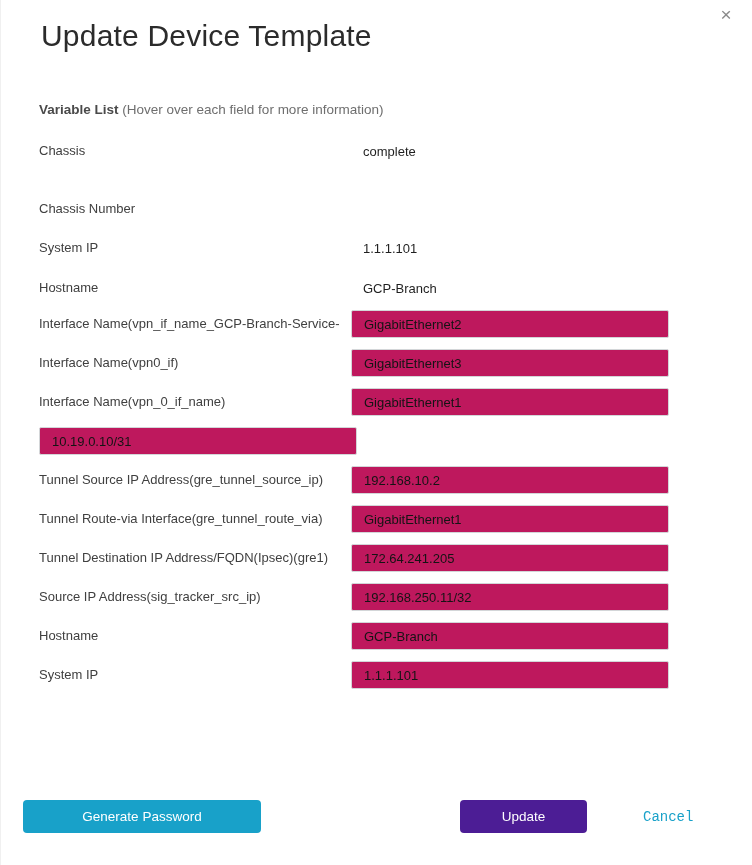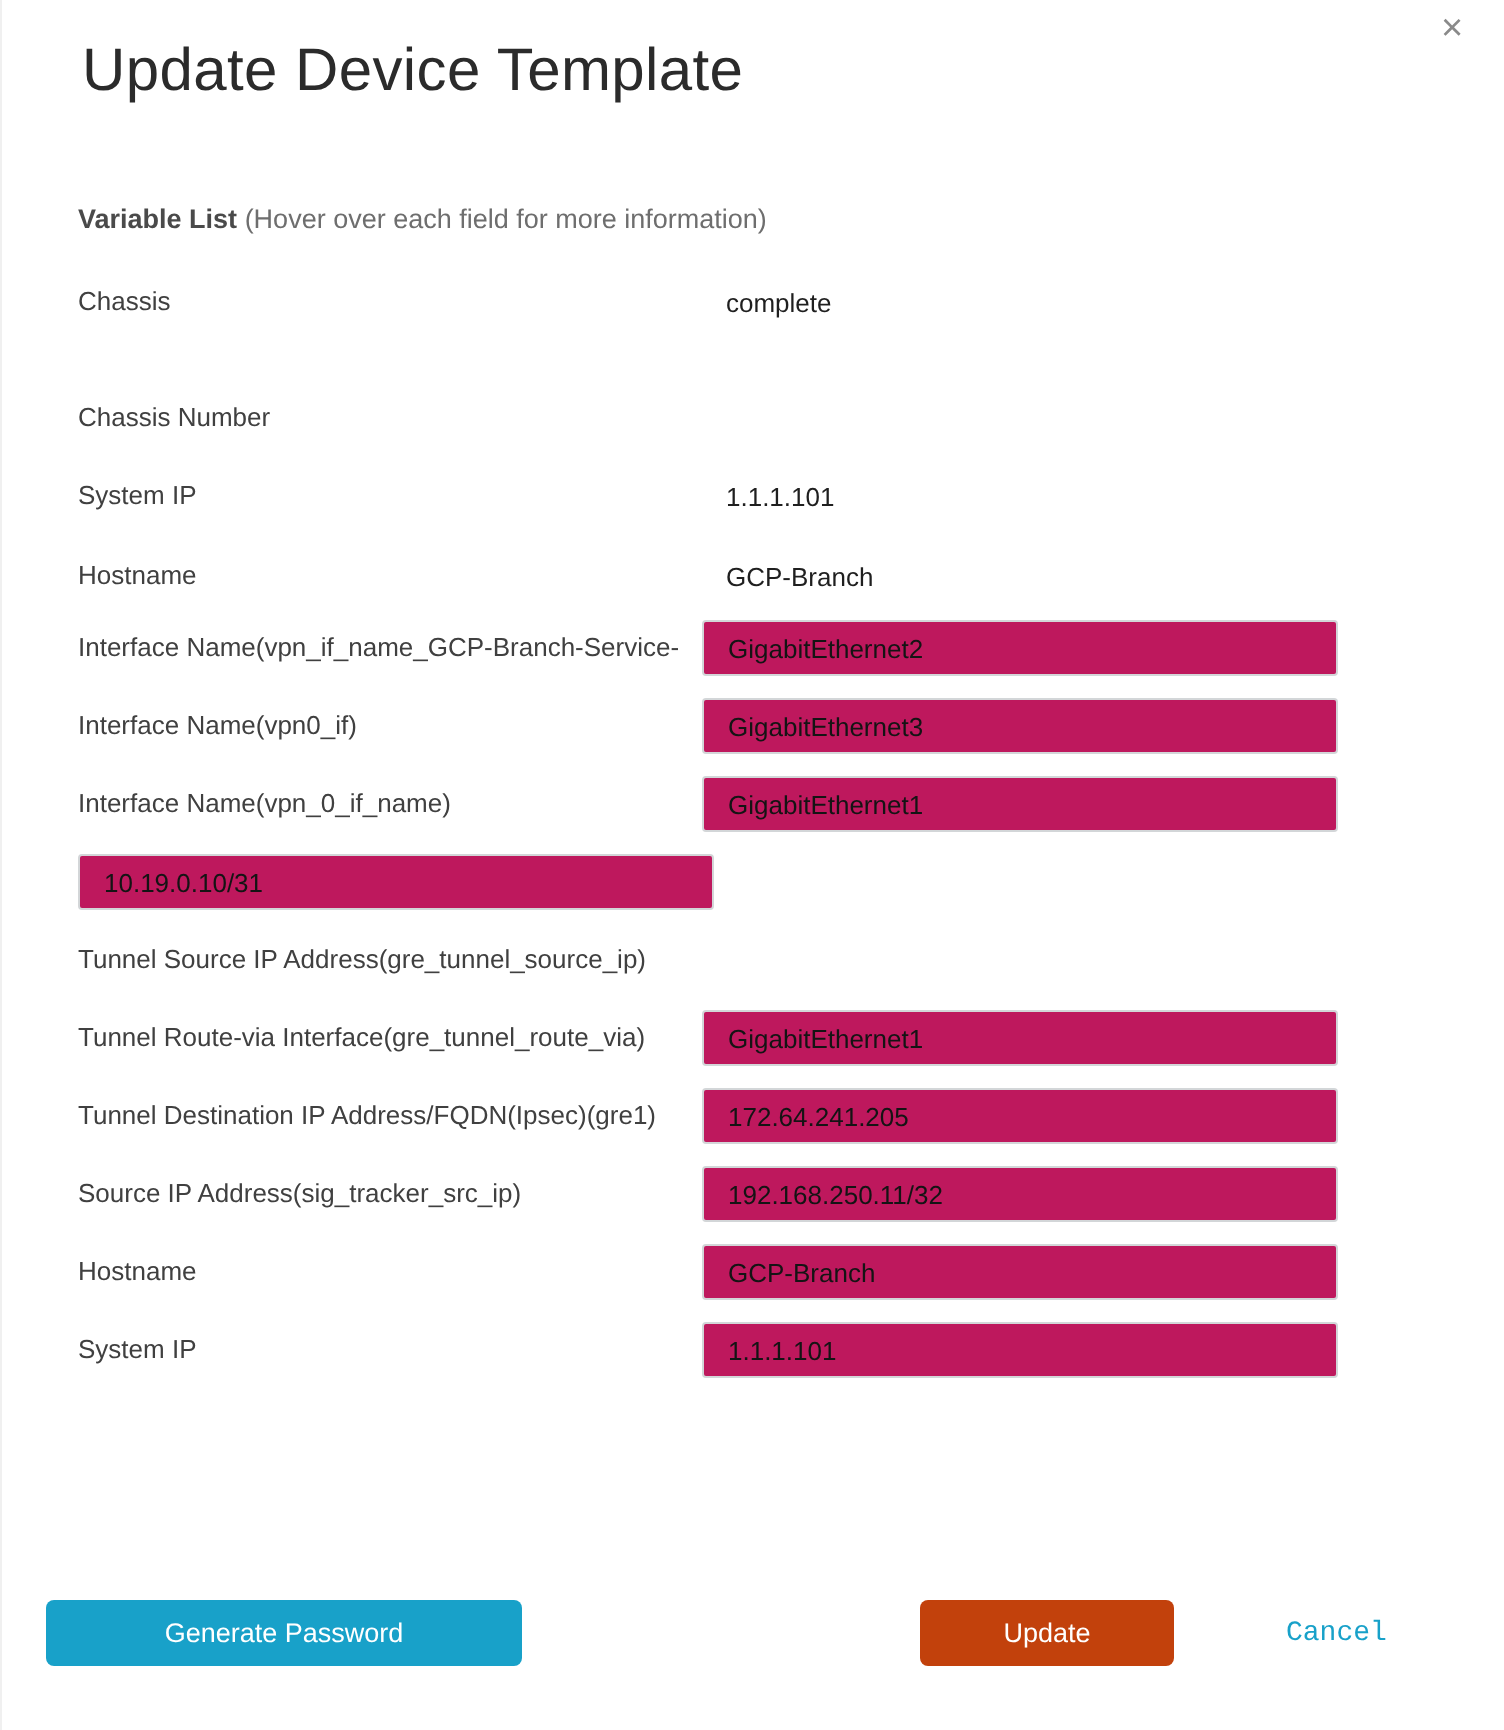--- a/index.html
+++ b/index.html
@@ -135,20 +135,21 @@
       <div class="label">Interface Name(vpn_0_if_name)</div>
       <input type="text" value="GigabitEthernet1" style="">
     </div>
 
     <div class="row editable">
       <input type="text" value="10.19.0.10/31" style="">
     </div>
 
     <div class="row editable">
       <div class="label">Tunnel Source IP Address(gre_tunnel_source_ip)</div>
+      <input type="text" value="192.168.10.2" style="">
     </div>
 
     <div class="row editable">
       <div class="label">Tunnel Route-via Interface(gre_tunnel_route_via)</div>
       <input type="text" value="GigabitEthernet1" style="">
     </div>
 
     <div class="row editable">
       <div class="label">Tunnel Destination IP Address/FQDN(Ipsec)(gre1)</div>
       <input type="text" value="172.64.241.205" style="">
@@ -168,15 +169,15 @@
       <div class="label">System IP</div>
       <input type="text" value="1.1.1.101" style="">
     </div>
 
 
   </div>
 </div>
 
 <div class="footer">
   <button class="btn btn-generate" style="background: rgb(24, 161, 201);">Generate Password</button>
-  <button class="btn btn-update" style="background: #c2410c;">Update</button>
+  <button class="btn btn-update" style="background: #4c1d95;">Update</button>
   <a class="link-cancel" style="color: rgb(24, 161, 201);">Cancel</a>
 </div>
 
 </body></html>

